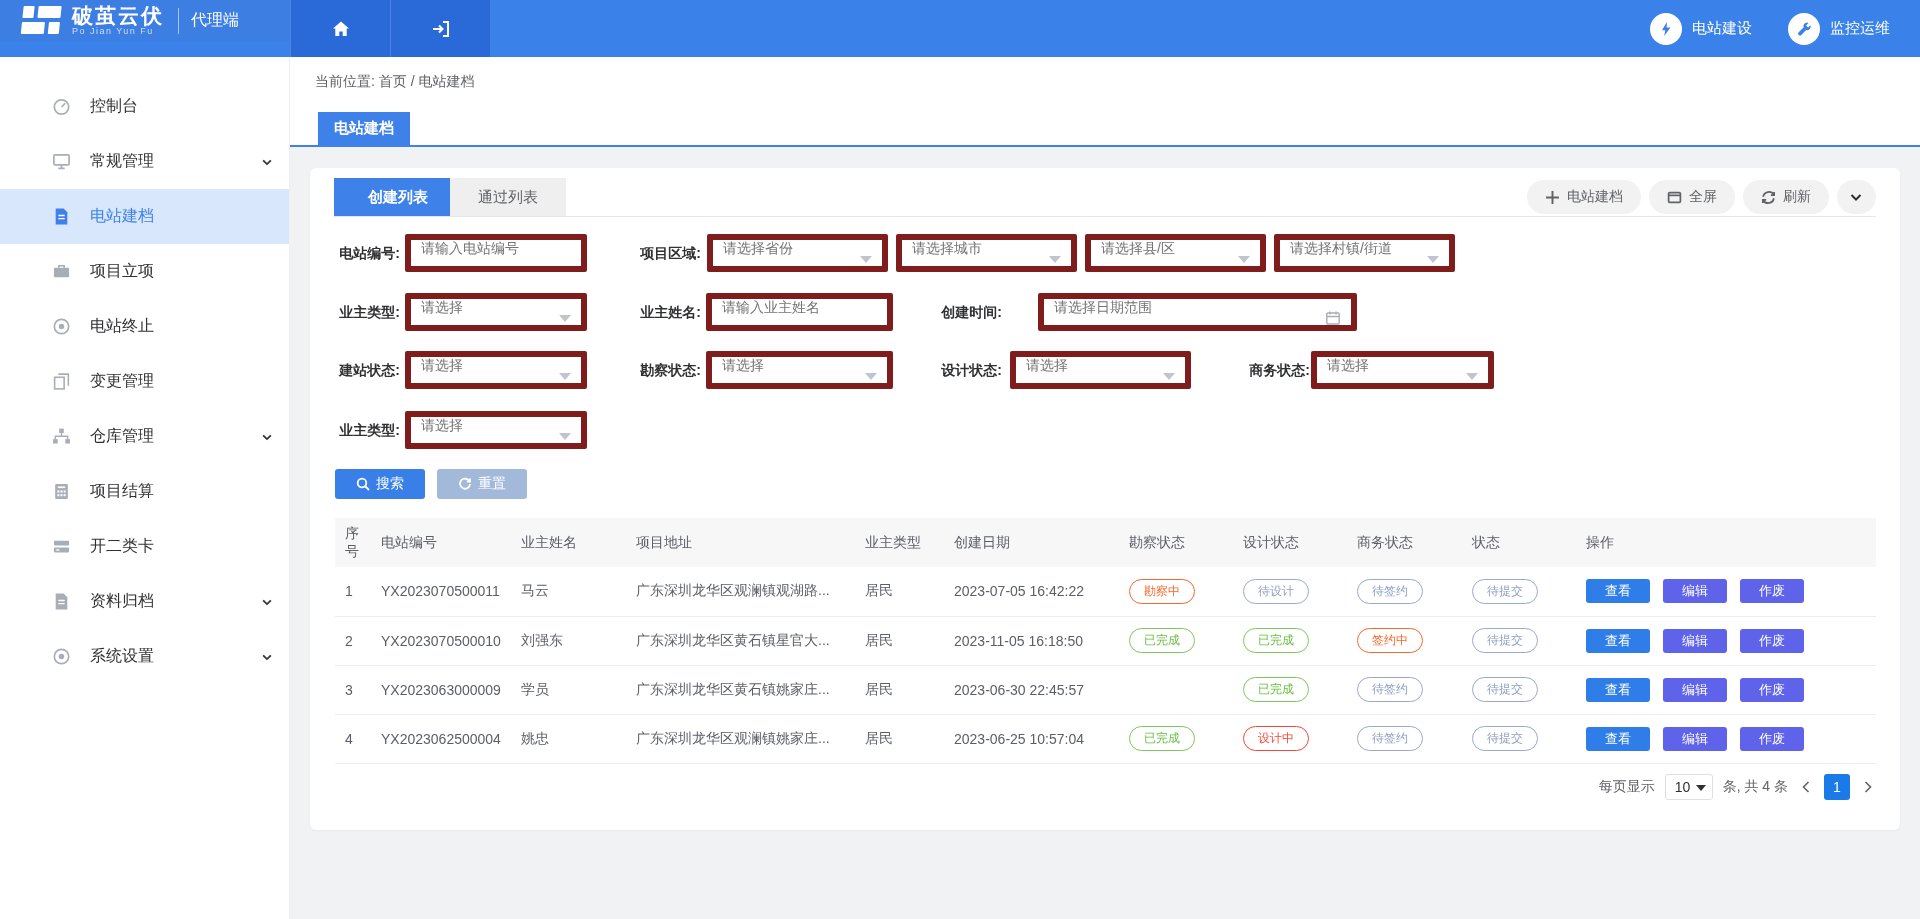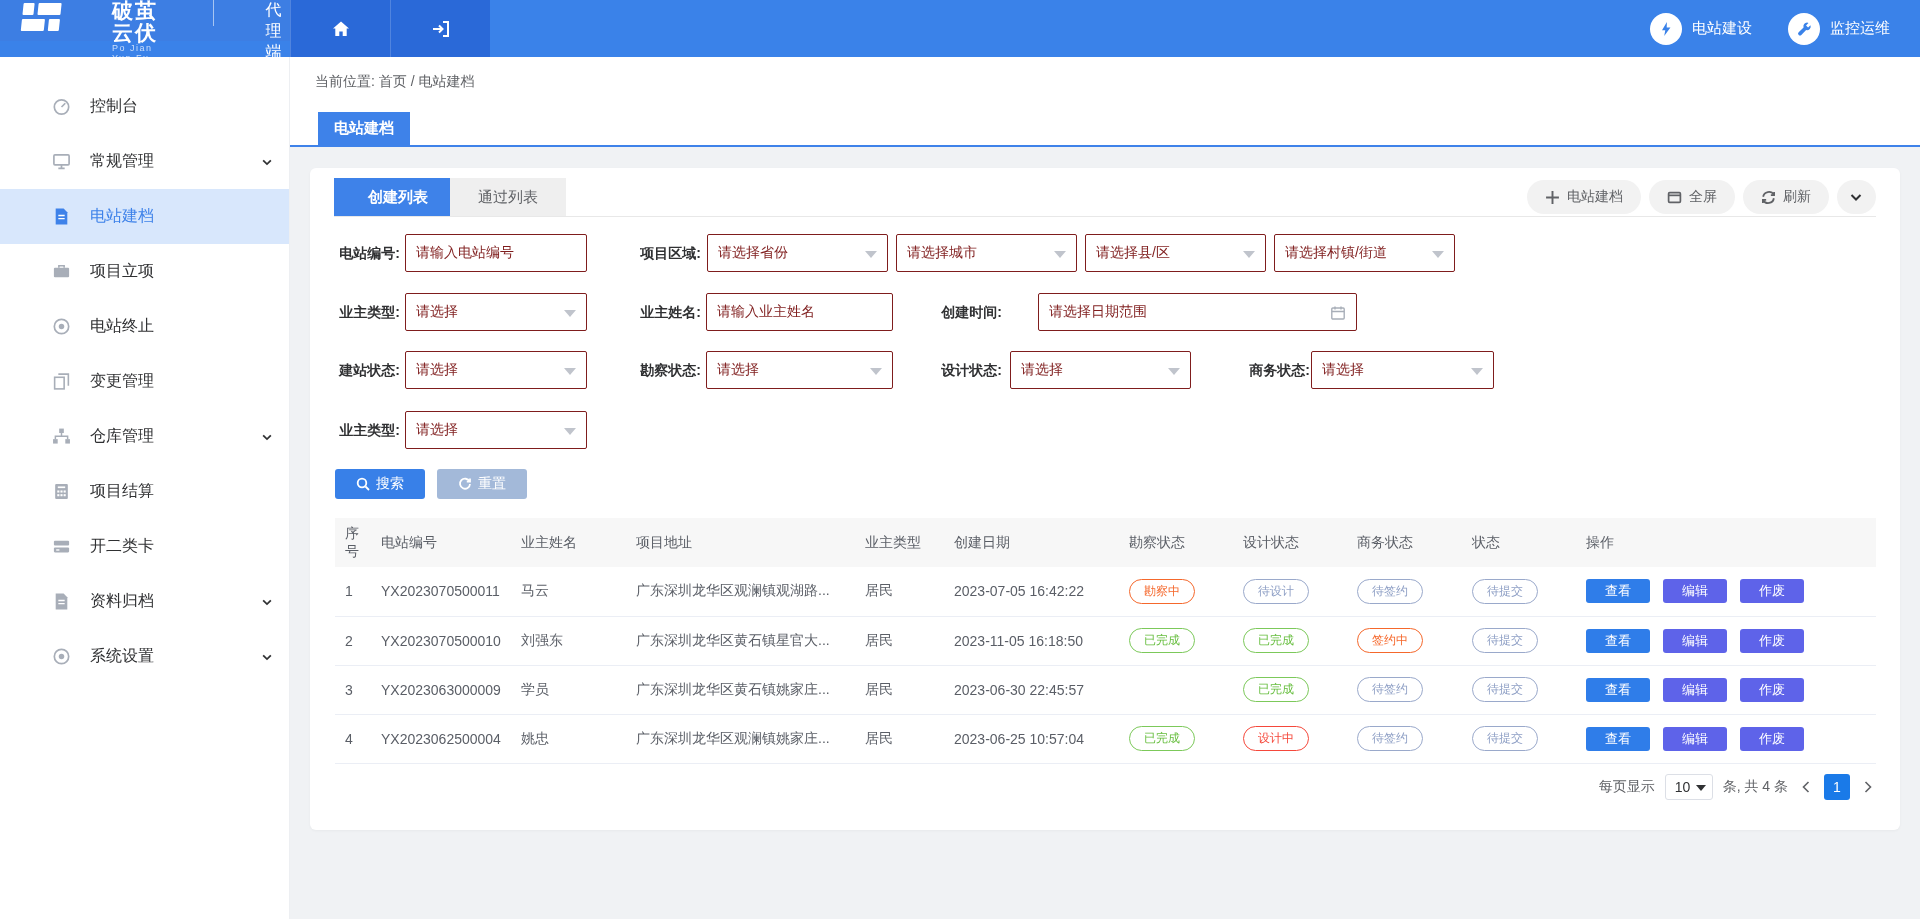--- a/index.html
+++ b/index.html
@@ -1,21 +1,21 @@
 <!DOCTYPE html>
 <html><head>
 <meta charset="utf-8">
 <style>
   * { margin:0; padding:0; box-sizing:border-box; }
   html,body { width:1920px; height:919px; overflow:hidden;
     font-family:"Liberation Sans","DejaVu Sans",sans-serif; font-size:14px; color:#303133; background:#F0F2F4;}
 
   
   .header { position:absolute; left:0; top:0; width:1920px; height:57px; background:#3A82E9; display:flex; }
-  .logo-sec { width:290px; height:41px; background:#3D7EE3; display:flex; padding-left:20px; flex:0 0 auto;gap:40px;}
+  .logo-sec { width:290px; height:41px; background:#3D7EE3; display:flex; align-items:center; padding-left:20px; flex:0 0 auto;}
   .logo-mark { width:42px; height:36px; margin-right:10px; flex:0 0 auto;}
   .logo-txt { line-height:1.05; }
   .logo-title { color:#fff; font-size:21px; font-weight:bold; letter-spacing:2px; }
   .logo-sub { color:#CBDFFB; font-size:9px; letter-spacing:1.5px; }
   .logo-div { width:1px; height:26px; background:rgba(255,255,255,.55); margin:0 12px 0 14px; }
   .edition { color:#fff; font-size:16px; }
   .hdr-seg { height:57px; background:#2A69D8; display:flex; align-items:center; justify-content:center; border-left:1px solid rgba(255,255,255,.18); }
   .seg-user { width:170px; justify-content:flex-start; padding-left:16px; border-left:none;}
   .seg-home { width:100px; } .seg-exit { width:100px; }
   .avatar { width:36px; height:36px; border-radius:50%; background:#fff; display:flex; align-items:center; justify-content:center; margin-right:12px;}
@@ -51,22 +51,22 @@
     background:#EFEFEF; color:#606266; }
   .itab.active { background:#3E82E9; color:#fff; font-weight:bold;padding-left:32px; }
   .pills { position:absolute; right:24px; top:12px; height:34px; display:flex; gap:8px; }
   .pill { height:34px; border-radius:17px; background:#F2F2F2; color:#606266; display:flex; align-items:center; justify-content:center;
     gap:7px; padding:0 18px; font-size:14px; cursor:pointer; }
   .pill .p-icon { width:15px; height:15px; color:#606266; display:flex; }
 
   
   .f-row { position:absolute; left:24px; right:24px; height:38px; }
   .f-label { position:absolute; top:0; height:38px; line-height:38px; text-align:right; font-weight:bold; color:#303133; font-size:14px; }
-  .f-ctrl { position:absolute; top:0; height:38px; border:1px solid #7f1d1d; border-radius:2px; background:#fff;
-    display:flex; align-items:center; padding:0 10px; color:#7f1d1d; font-size:14px; overflow:hidden; white-space:nowrap;}
+  .f-ctrl { position:absolute; top:0; height:38px; border:6px solid #7f1d1d; border-radius:2px; background:#fff;
+    display:flex; align-items:flex-start; padding:0 10px; color:#737373; font-size:14px; overflow:hidden; white-space:nowrap;}
   .f-ctrl .caret { position:absolute; right:10px; top:16px; width:0; height:0; border-left:6px solid transparent; border-right:6px solid transparent; border-top:7px solid #C0C4CC; }
   .f-ctrl .cal { position:absolute; right:10px; top:11px; width:16px; height:16px; color:#A8AEB8; }
 
   .btn-search { position:absolute; left:25px; top:301px; width:90px; height:30px; background:#3880E8; border:none; border-radius:3px;
     color:#fff; font-size:14px; display:flex; align-items:center; justify-content:center; gap:6px; cursor:pointer;}
   .btn-reset { position:absolute; left:127px; top:301px; width:90px; height:30px; background:#A3B9D9; border:none; border-radius:3px;
     color:#fff; font-size:14px; display:flex; align-items:center; justify-content:center; gap:6px; cursor:pointer;}
   .btn-search .b-icon,.btn-reset .b-icon { width:14px; height:14px; display:flex; color:#fff;}
 
   

